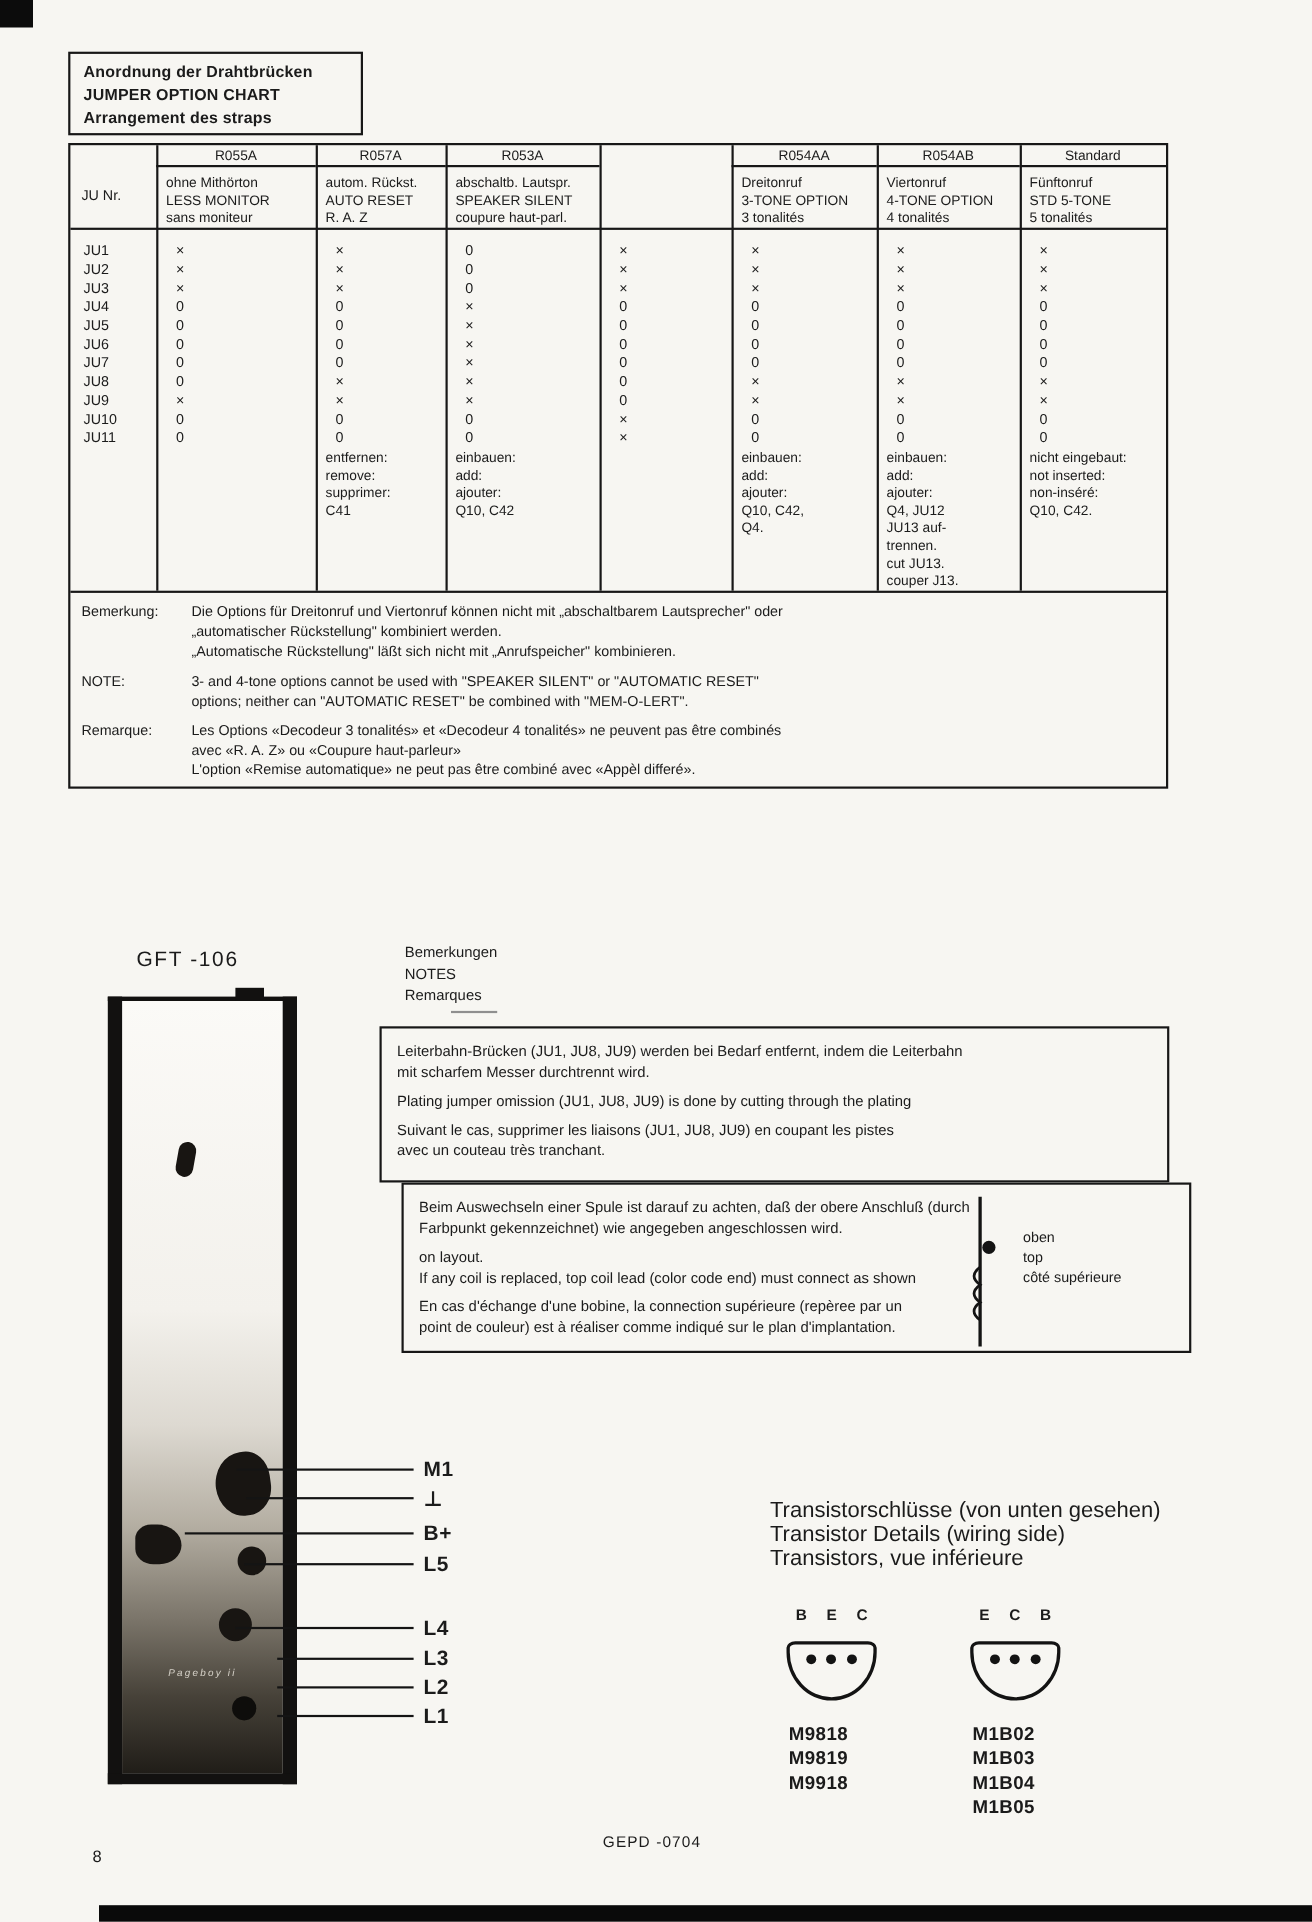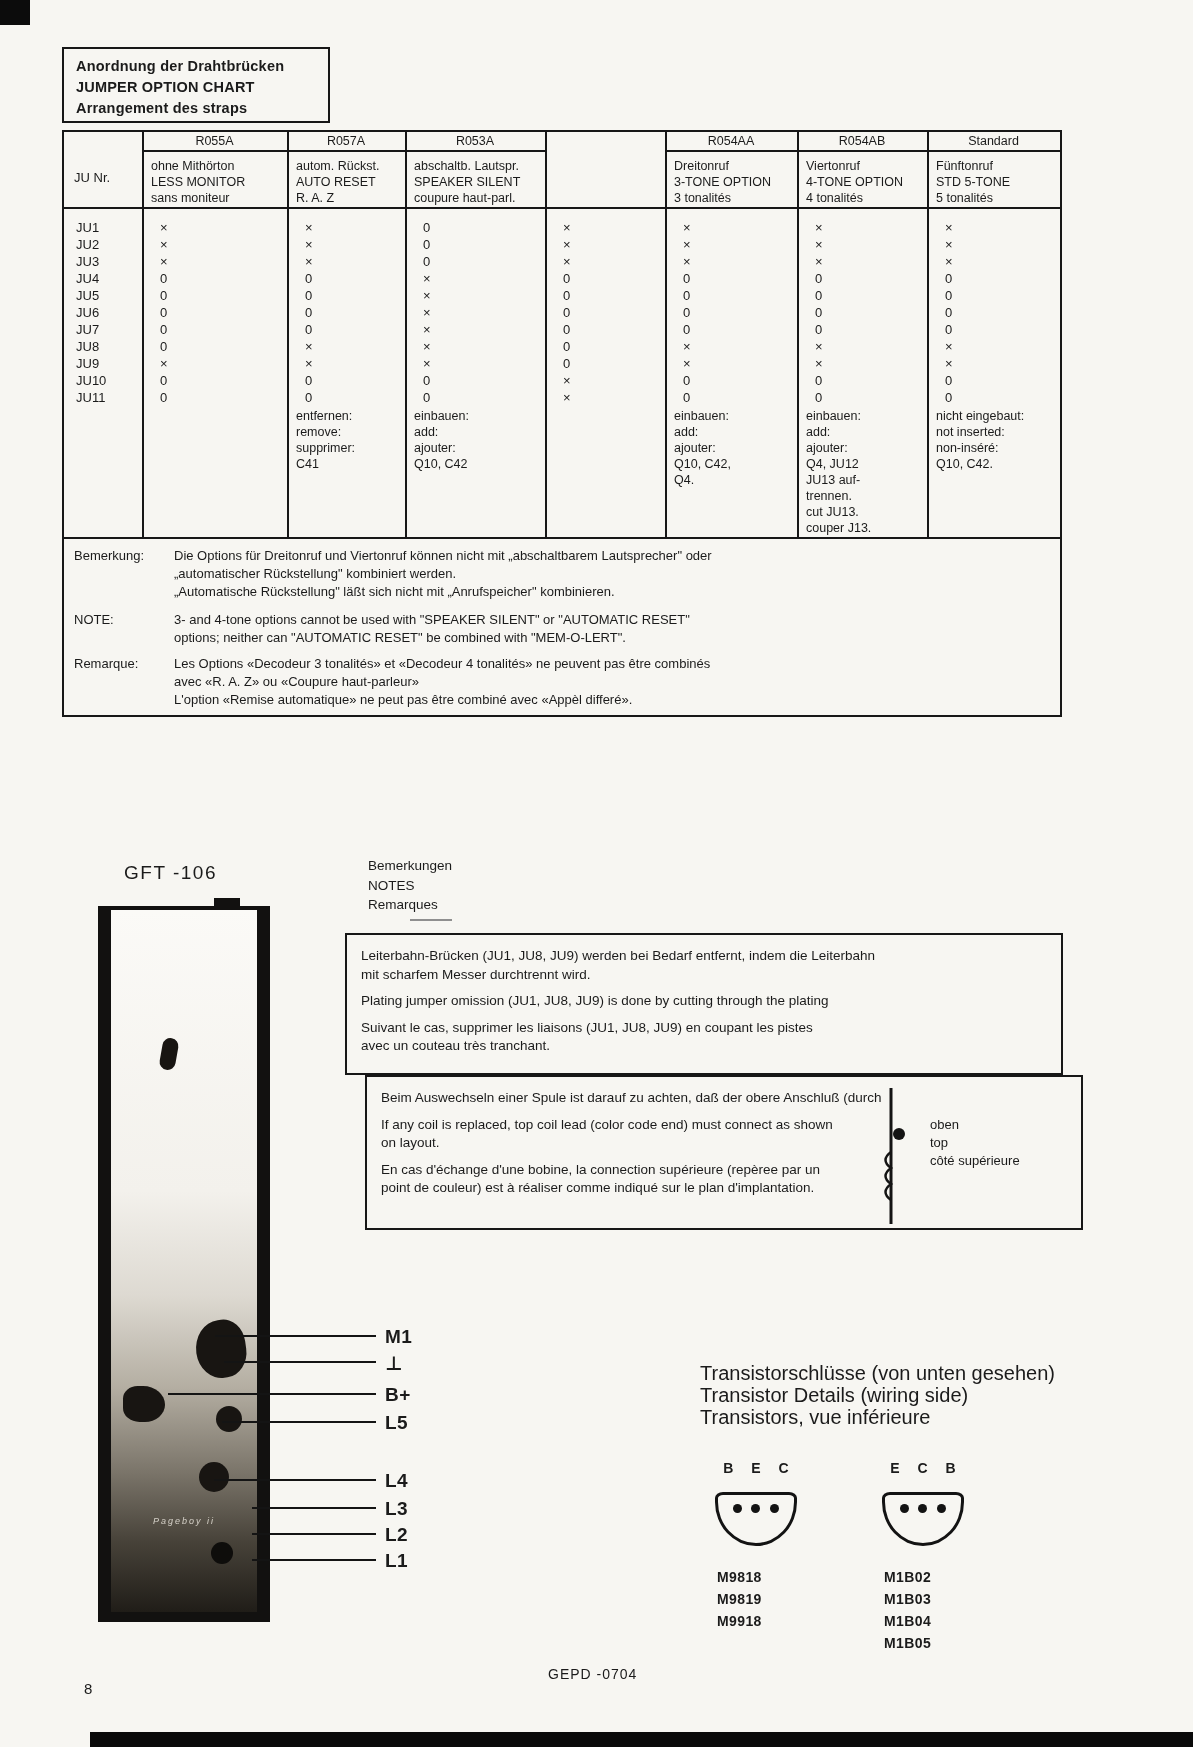--- a/index.html
+++ b/index.html
@@ -68,21 +68,21 @@
   .callout{position:absolute;height:20px;}
   .cline{position:absolute;top:9px;height:2px;background:#141414;}
   .clabel{position:absolute;left:287px;top:0;font-size:19px;font-weight:600;letter-spacing:.5px;}
   
   #tr-heading{left:700px;top:1362px;font-size:20px;line-height:22px;}
   .pins{position:absolute;width:82px;text-align:center;font-size:14px;font-weight:bold;word-spacing:14px;}
   .pkg{position:absolute;width:82px;height:54px;border:3px solid #131313;box-sizing:border-box;
     border-radius:8px 8px 41px 41px / 6px 6px 44px 44px;background:#f7f6f2;}
   .pkg .dots{display:flex;justify-content:space-around;margin:9px 10px 0 10px;}
   .pkg .dots i{width:9px;height:9px;border-radius:50%;background:#131313;}
-  .parts{position:absolute;font-size:14px;font-weight:600;line-height:22px;letter-spacing:.4px;}
+  .parts{position:absolute;font-size:17px;font-weight:600;line-height:22px;letter-spacing:.4px;}
   
   #gepd{left:548px;top:1666px;font-size:14px;letter-spacing:1px;}
   #pageno{left:84px;top:1680px;font-size:15px;}
 </style>
 </head>
 <body>
 
 <div class="abs" id="corner-mark"></div>
 
 <div class="abs" id="title-box">
@@ -346,24 +346,25 @@
       <div>Plating jumper omission (JU1, JU8, JU9) is done by cutting through the plating</div>
     </div>
   <div class="para">
       <div>Suivant le cas, supprimer les liaisons (JU1, JU8, JU9) en coupant les pistes</div>
       <div>avec un couteau très tranchant.</div>
     </div>
 </div>
 <div class="abs ibox" id="ibox2">
   <div class="para">
       <div>Beim Auswechseln einer Spule ist darauf zu achten, daß der obere Anschluß (durch</div>
-    </div>
-  <div class="para">
+      <div>Farbpunkt gekennzeichnet) wie angegeben angeschlossen wird.</div>
+    </div>
+  <div class="para">
+      <div>on layout.</div>
       <div>If any coil is replaced, top coil lead (color code end) must connect as shown</div>
-      <div>on layout.</div>
     </div>
   <div class="para">
       <div>En cas d'échange d'une bobine, la connection supérieure (repèree par un</div>
       <div>point de couleur) est à réaliser comme indiqué sur le plan d'implantation.</div>
     </div>
 </div>
 
 <svg class="abs" id="coil-sym" width="34" height="142" viewBox="0 0 34 142">
   <line x1="9" y1="2" x2="9" y2="138" stroke="#141414" stroke-width="3"></line>
   <circle cx="17" cy="48" r="6" fill="#141414"></circle>

